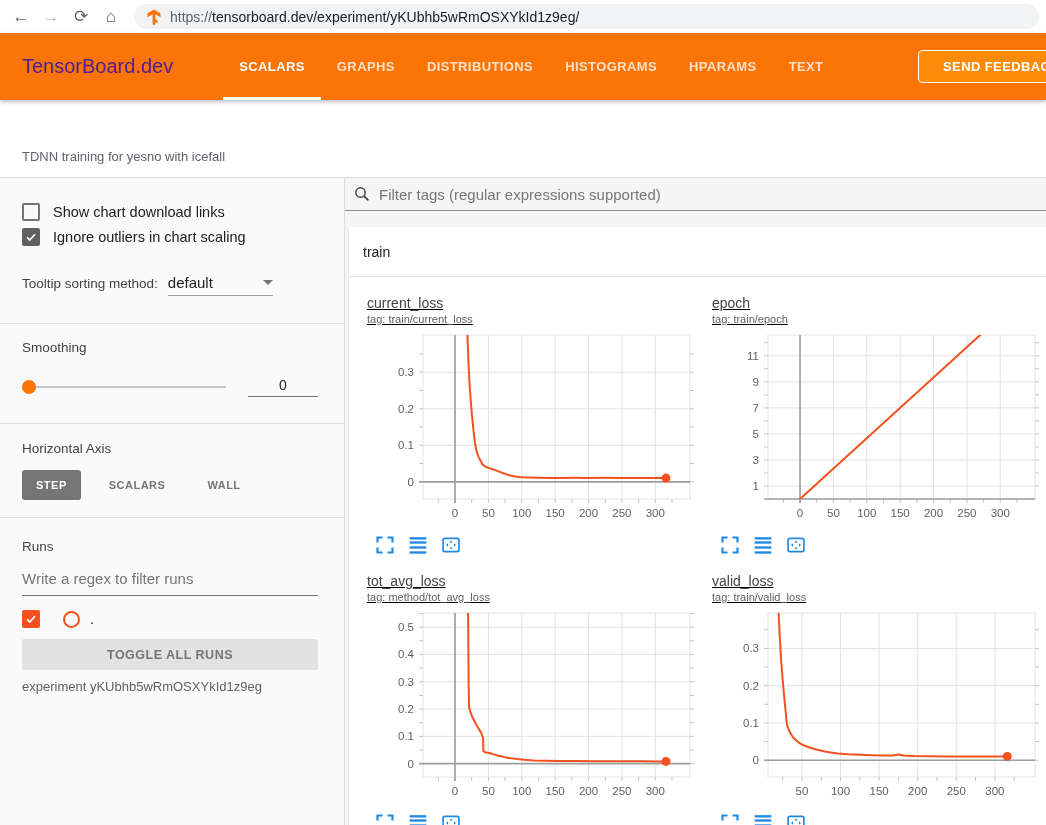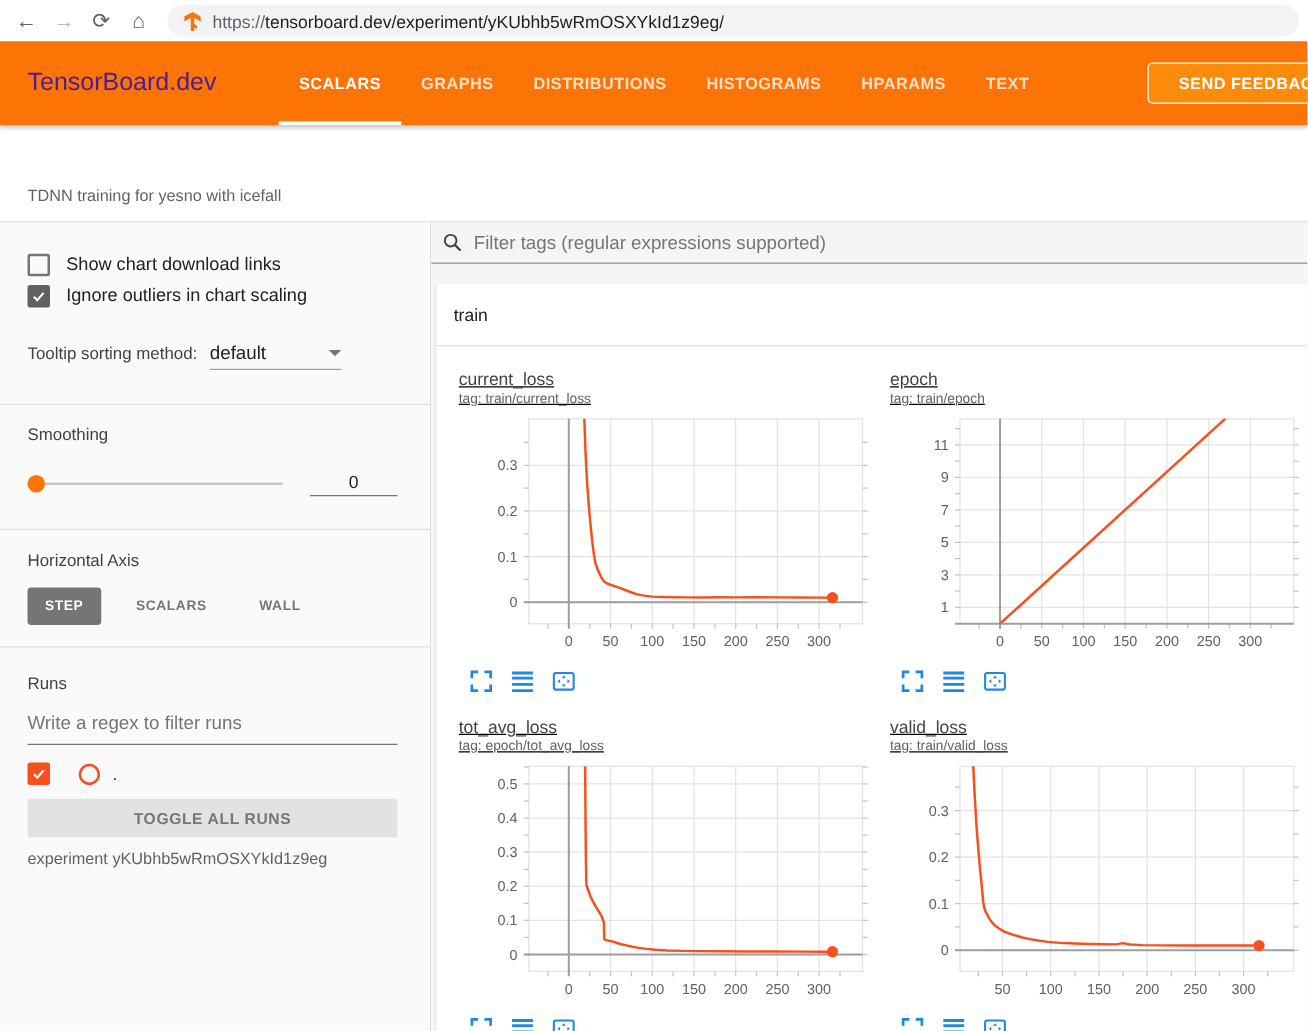--- a/index.html
+++ b/index.html
@@ -411,21 +411,21 @@
                     <path d="M12 17.5l-2-2.5h4z"></path>
                     <path d="M6 12l2.5-2v4z"></path>
                     <path d="M18 12l-2.5 2v-4z"></path>
                   </g>
                 </svg>
               </span>
             </div>
           </div>
           <div class="chart-block">
             <div class="chart-title">tot_avg_loss</div>
-            <div class="chart-tag">tag: epoch/tot_avg_loss</div>
+            <div class="chart-tag">tag: method/tot_avg_loss</div>
             <svg width="345" height="200" class="chart-svg">
               <defs>
                 <clipPath id="clip2">
                   <rect x="68" y="2" width="267" height="164"></rect>
                 </clipPath>
               </defs>
               <line x1="100.03999999999999" y1="2" x2="100.03999999999999" y2="166" stroke="#e3e3e3" stroke-width="1"></line>
               <line x1="133.415" y1="2" x2="133.415" y2="166" stroke="#e3e3e3" stroke-width="1"></line>
               <line x1="166.79" y1="2" x2="166.79" y2="166" stroke="#e3e3e3" stroke-width="1"></line>
               <line x1="200.165" y1="2" x2="200.165" y2="166" stroke="#e3e3e3" stroke-width="1"></line>

